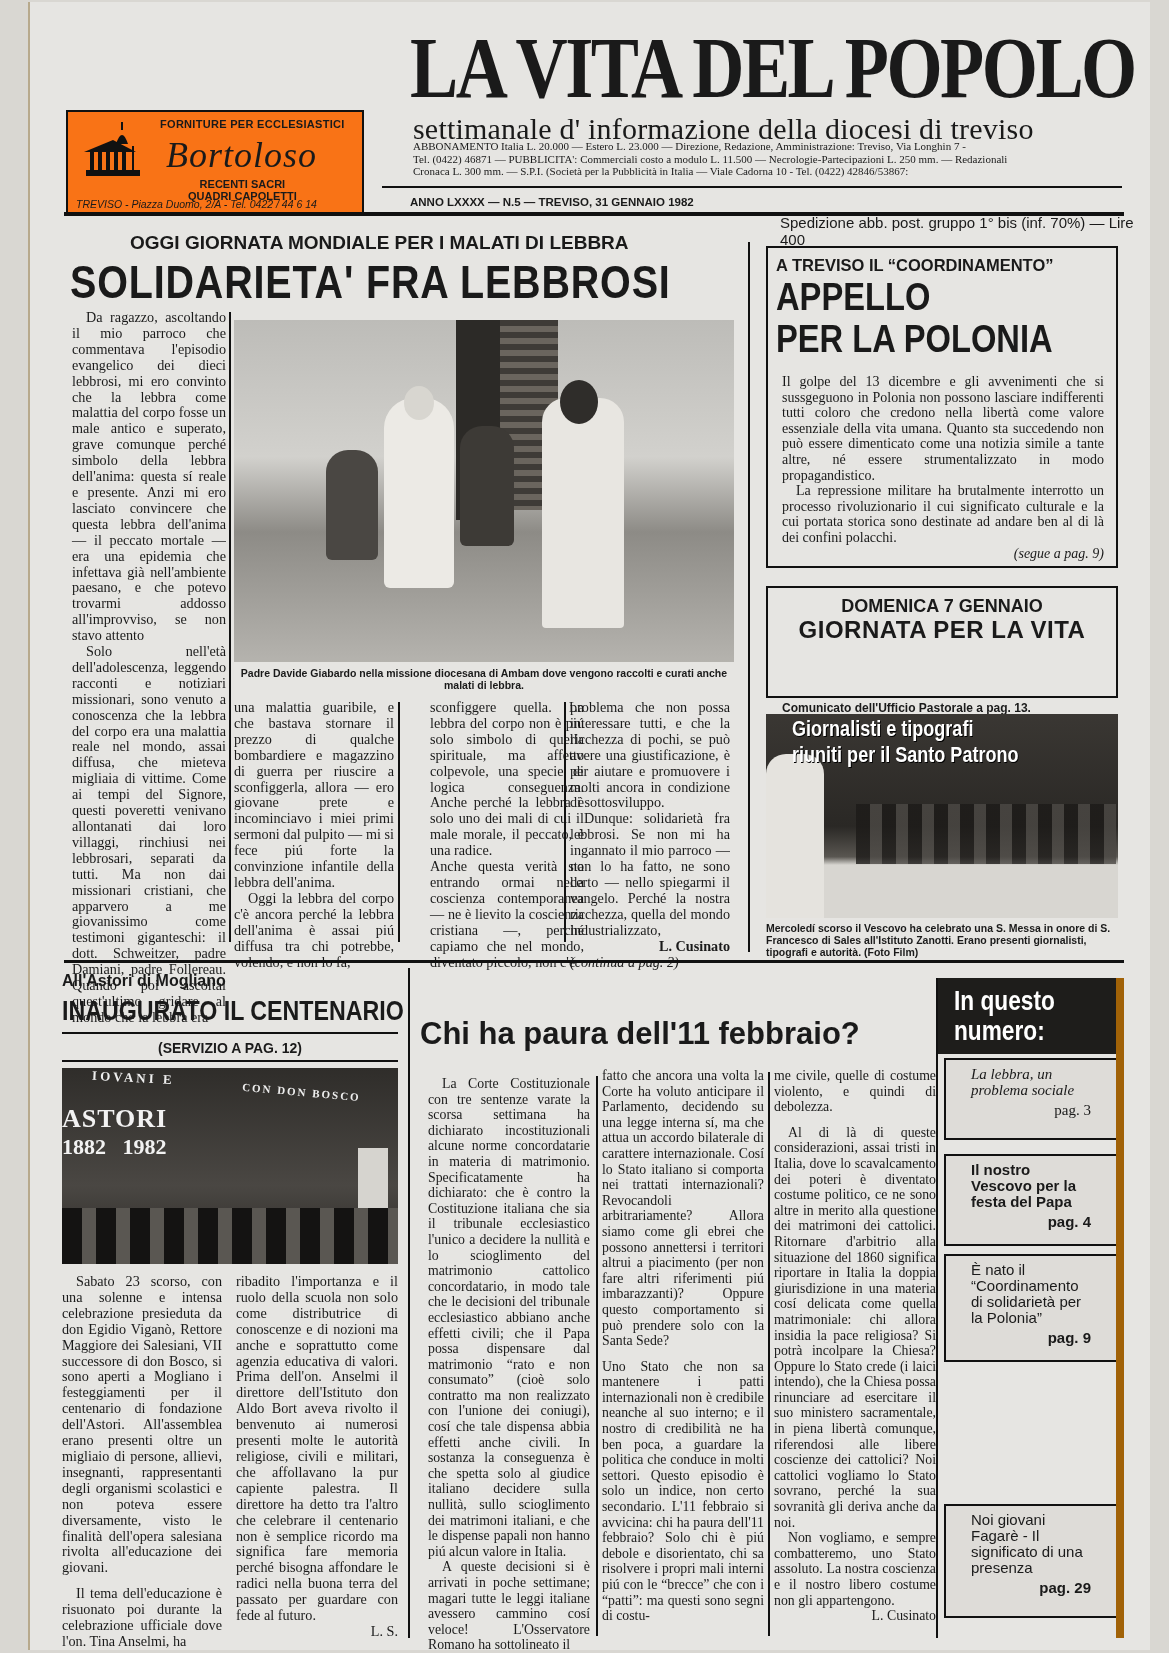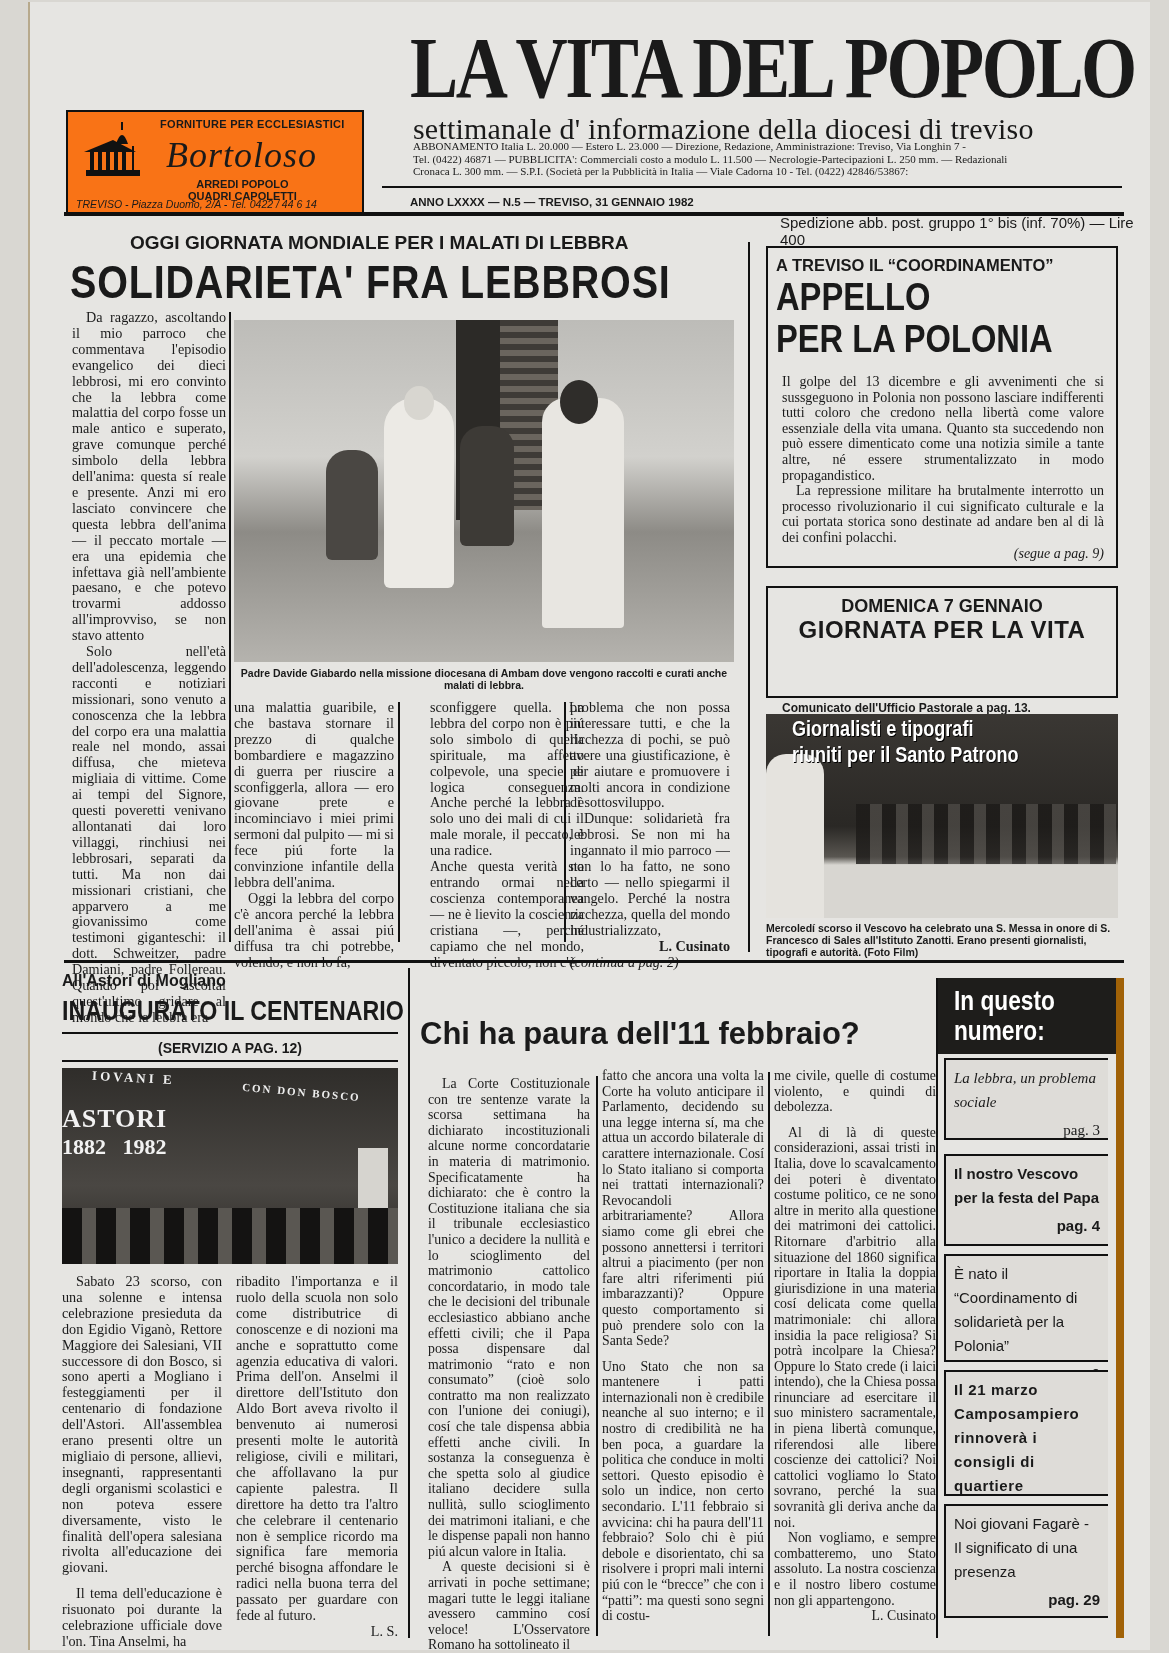--- a/index.html
+++ b/index.html
@@ -23,21 +23,21 @@
   .ad .temple{position:absolute;left:12px;top:10px;width:66px;height:62px;}
   .title{left:380px;top:20px;font-family:"Liberation Serif",serif;font-weight:bold;font-size:86px;letter-spacing:-3px;transform:scaleX(.84);transform-origin:left top;white-space:nowrap;line-height:92px;}
   .subtitle{left:383px;top:110px;font-size:30px;white-space:nowrap;letter-spacing:.2px;}
   .smallinfo{left:383px;top:138px;font-size:11px;line-height:12.5px;width:700px;white-space:nowrap;}
   .issue{left:380px;top:194px;font-size:11.5px;font-weight:bold;}
   .postal{left:750px;top:212px;font-size:15px;}
   
   .photo{position:absolute;overflow:hidden;}
   .caption{position:absolute;font-family:"Liberation Sans",sans-serif;font-weight:bold;font-size:10.5px;line-height:12px;}
   .box{position:absolute;border:2px solid #111;box-sizing:border-box;}
-  .toc-item{position:absolute;left:6px;right:8px;border:2px solid #111;border-right:none;background:#dedcd8;box-sizing:border-box;padding:6px 8px;font-family:"Liberation Sans",sans-serif;font-size:15px;line-height:24px;}
+  .toc-item{position:absolute;left:6px;right:0;border:2px solid #111;border-right:none;background:#dedcd8;box-sizing:border-box;padding:6px 25px;font-family:"Liberation Sans",sans-serif;font-size:15px;line-height:16px;}
   .toc-item .pg{text-align:right;font-weight:bold;font-size:15px;margin-top:4px;}
 </style>
 </head>
 <body>
 
 <div class="page">
 
   <div class="abs ad">
     <svg class="temple" viewBox="0 0 66 62">
       <rect x="6" y="48" width="54" height="6" fill="#111"></rect>
@@ -47,21 +47,21 @@
         <rect x="34" y="30" width="4" height="18" fill="#111"></rect>
       <rect x="42" y="30" width="4" height="18" fill="#111"></rect>
       <polygon points="4,30 33,18 56,30" fill="#111"></polygon>
       <path d="M36 22 Q42 4 48 22 Z" fill="#111"></path>
         <rect x="41" y="0" width="2" height="8" fill="#111"></rect>
       <rect x="52" y="24" width="2" height="24" fill="#111"></rect>
     </svg>
     <div class="t1">FORNITURE PER ECCLESIASTICI</div>
     <div class="brand">Bortoloso</div>
     <div class="t2">
-      <div>ARREDI POPOLO</div>
+      <div>RECENTI SACRI</div>
       <div>QUADRI CAPOLETTI</div>
     </div>
     <div class="t3">TREVISO - Piazza Duomo, 2/A - Tel. 0422 / 44 6 14</div>
   </div>
 
   <div class="abs title">LA VITA DEL POPOLO</div>
   <div class="abs subtitle">settimanale d' informazione della diocesi di treviso</div>
   <div class="abs smallinfo">
     <div>ABBONAMENTO Italia L. 20.000 — Estero L. 23.000 — Direzione, Redazione, Amministrazione: Treviso, Via Longhin 7 -</div>
     <div>Tel. (0422) 46871 — PUBBLICITA': Commerciali costo a modulo L. 11.500 — Necrologie-Partecipazioni L. 250 mm. — Redazionali</div>
@@ -201,23 +201,19 @@
       <div class="pg" style="font-style:normal;font-weight:normal;font-family:'Liberation Serif',serif;">pag. 3</div>
     </div>
     <div class="toc-item" style="top:176px;height:92px;font-weight:bold;">
       <div>Il nostro Vescovo per la festa del Papa</div>
       <div class="pg">pag. 4</div>
     </div>
     <div class="toc-item" style="top:276px;height:108px;">
       <div>È nato il “Coordinamento di solidarietà per la Polonia”</div>
       <div class="pg">pag. 9</div>
     </div>
-    <div class="toc-item" style="top:392px;height:126px;font-weight:bold;letter-spacing:.6px;">
-      <div>Il 21 marzo Camposampiero rinnoverà i consigli di quartiere</div>
-      <div class="pg">pag. 25</div>
-    </div>
     <div class="toc-item" style="top:526px;height:114px;">
       <div>Noi giovani Fagarè - Il significato di una presenza</div>
       <div class="pg">pag. 29</div>
     </div>
   </div>
 
 </div>
 
 </body></html>

